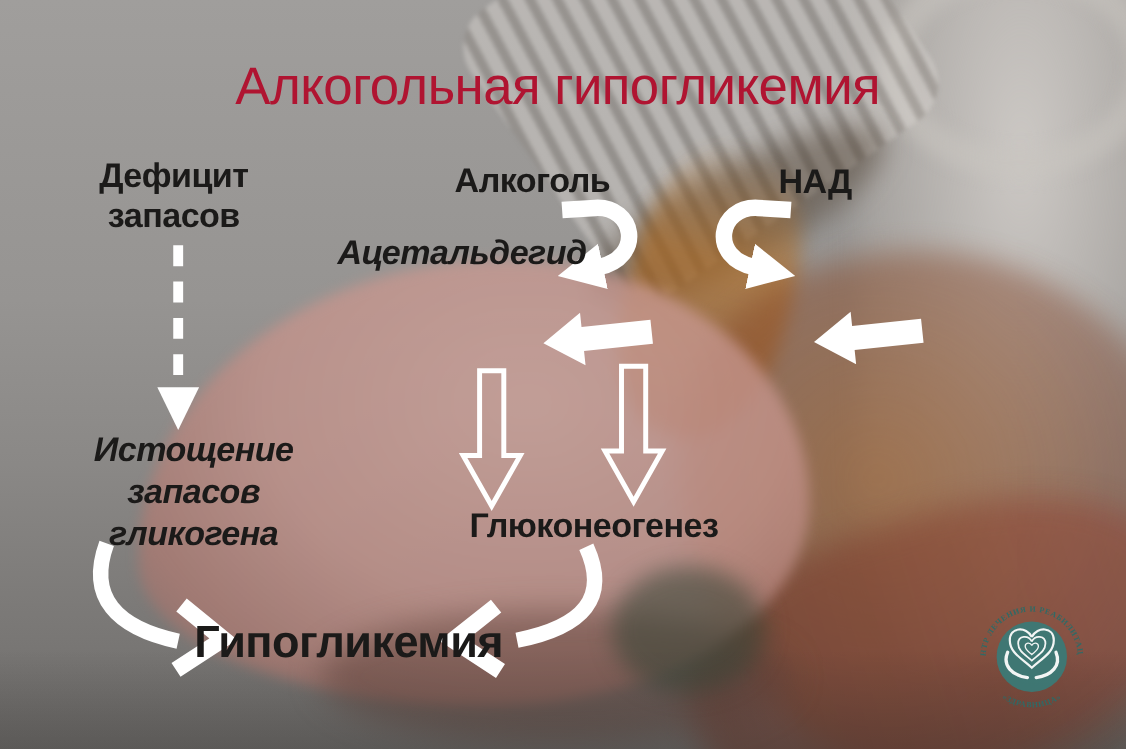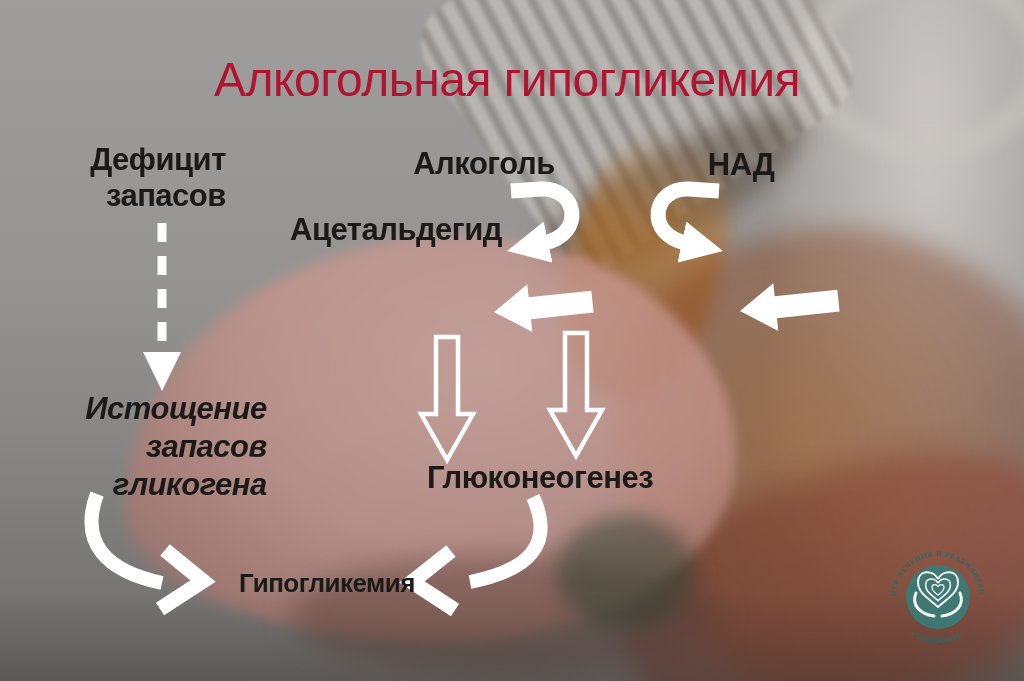--- a/index.html
+++ b/index.html
@@ -38,24 +38,24 @@
     border-radius:55% 45% 48% 52% / 68% 55% 46% 32%;
     background:radial-gradient(ellipse at 58% 32%,#d0a39b 0%,#c4938b 48%,#ab7a72 76%,rgba(150,95,88,.45) 94%,rgba(150,95,88,0) 100%);
     filter:blur(6px);opacity:.78;}
   .liver-edge{position:absolute;left:290px;top:555px;width:430px;height:120px;
     background:rgba(95,66,58,.5);border-radius:50%;filter:blur(14px);}
   .gallbladder{position:absolute;left:556px;top:515px;width:140px;height:115px;
     background:rgba(52,68,52,.55);border-radius:50%;filter:blur(10px);}
   .bottom-shade{position:absolute;left:0;top:590px;width:1024px;height:91px;
     background:linear-gradient(180deg,rgba(40,38,36,0),rgba(40,38,36,.28));}
   
-  .node{position:absolute;transform:translate(-50%,-50%);text-align:right;
+  .node{position:absolute;transform:translate(-50%,-50%);text-align:center;
     font-weight:700;font-size:31px;line-height:1.2;letter-spacing:-0.5px;
     color:var(--text-black,#1b1a19);white-space:nowrap;z-index:5;}
-  .node-hypo{font-size:26px;margin-left:10px;}
+  .node-hypo{font-size:41px;}
   .title{position:absolute;left:507px;top:79px;transform:translate(-50%,-50%);
     font-weight:400;font-size:48px;letter-spacing:-0.5px;white-space:nowrap;
     color:var(--title-red,#b01431);z-index:5;}
   
   svg.overlay{position:absolute;inset:0;z-index:4;}
   .arrow-stroke{stroke:var(--arrow-white,#fff);fill:none;}
   .arrow-fill{fill:var(--arrow-white,#fff);}
   .arrow-hollow{stroke:var(--arrow-white,#fff);fill:none;}
   
   .logo-disc{fill:var(--logo-teal,#3a7b77);opacity:.92;}
@@ -143,21 +143,21 @@
 
   <div class="node" style="left:158px;top:178px;line-height:1.15;">
     <div>Дефицит</div>
     <div>запасов</div>
   </div>
 
   <div class="node" style="left:484px;top:164px;">Алкоголь</div>
 
   <div class="node" style="left:741px;top:165px;">НАД</div>
 
-  <div class="node" style="left:396px;top:230px;">Ацетальдегид</div>
+  <div class="node" style="left:420px;top:230px;font-style:italic;">Ацетальдегид</div>
 
 
 
 
 
   <div class="node" style="left:176px;top:447px;line-height:1.22;font-style:italic;">
     <div>Истощение</div>
     <div>запасов</div>
     <div>гликогена</div>
   </div>

